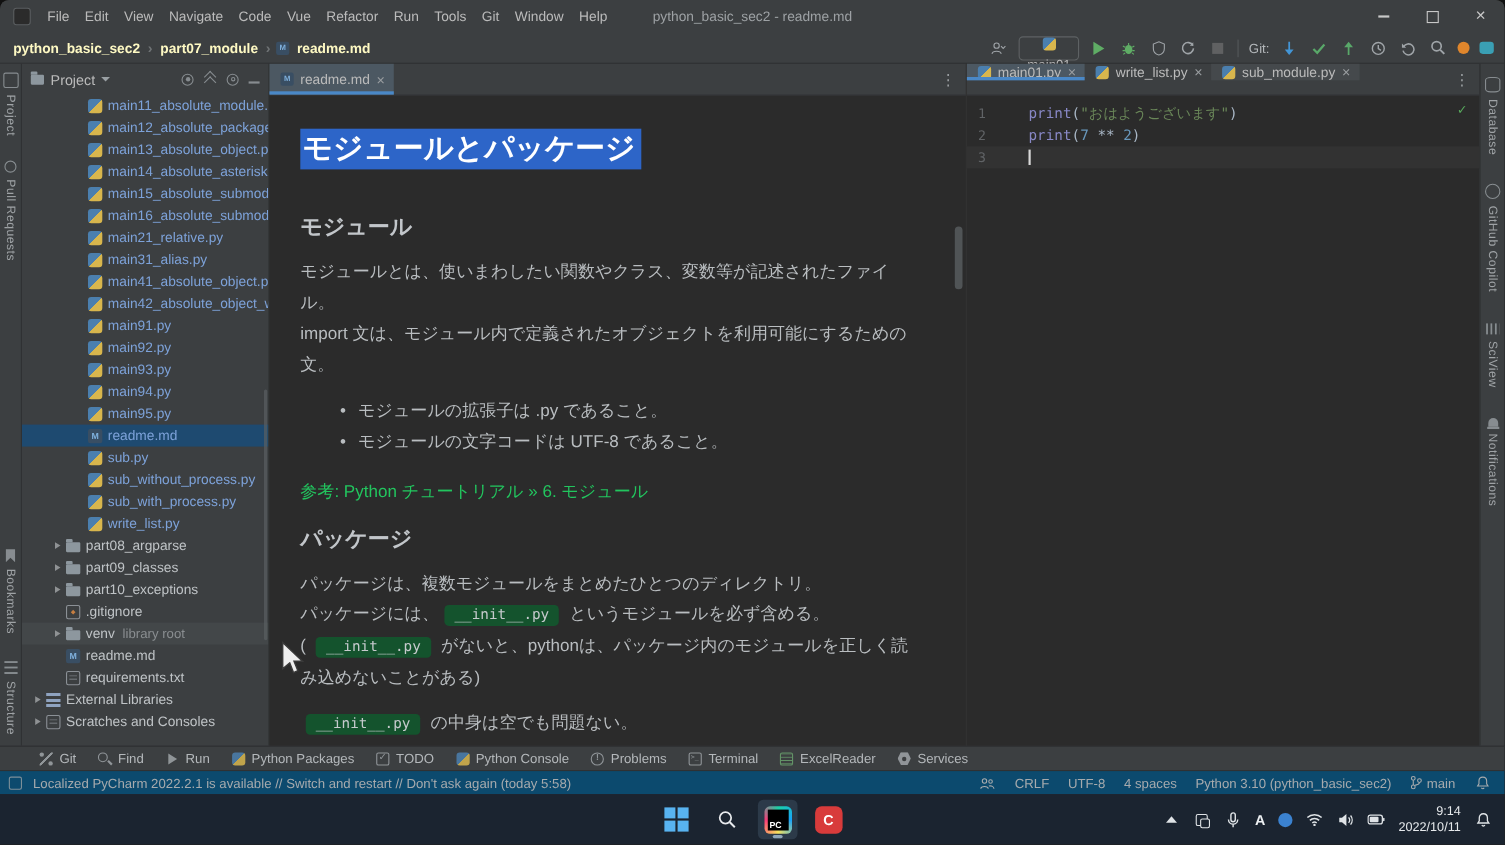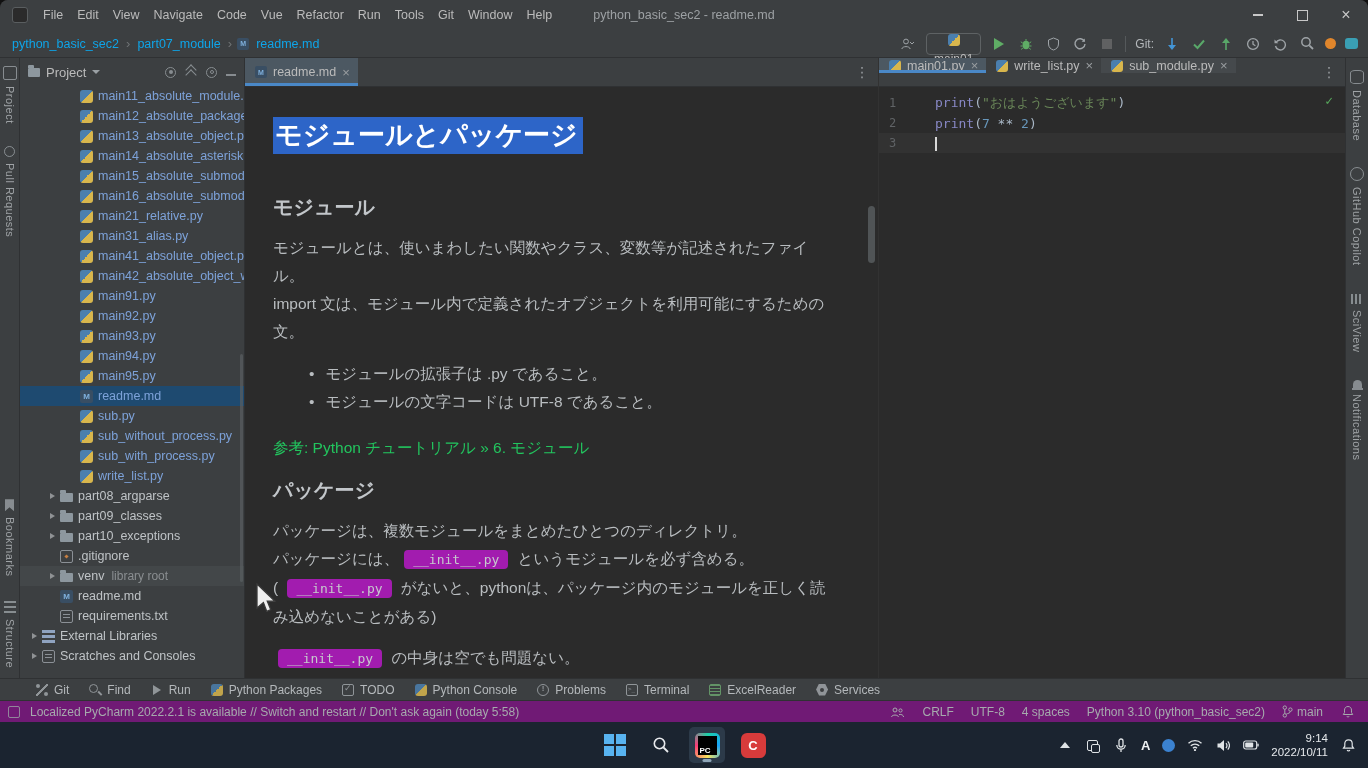--- a/index.html
+++ b/index.html
@@ -11,21 +11,21 @@
   .menus{display:flex;align-items:center;}
   .menu-item{padding:0 7px;font-size:12.5px;color:#bbbbbb;line-height:30px;cursor:default;}
   .tb-title{position:absolute;left:50%;transform:translateX(-50%);font-size:12.5px;color:#9da1a4;white-space:nowrap;}
   .win-btns{margin-left:auto;display:flex;height:30px;}
   .wb{width:44px;height:30px;display:flex;align-items:center;justify-content:center;color:#c8c8c8;}
   .wb.min::before{content:"";width:10px;height:1.5px;background:#c8c8c8;}
   .wb.max::before{content:"";width:9px;height:9px;border:1.2px solid #c8c8c8;}
   .wb.close::before{content:"×";font-size:16px;line-height:1;}
   
   .navbar{position:absolute;top:30px;left:0;right:0;height:28px;background:#3c3f41;border-bottom:1px solid #2f3133;display:flex;align-items:center;padding:0 10px;box-sizing:border-box;}
-  .crumbs{display:flex;align-items:center;font-size:12.5px;color:#0ea5e9;}
+  .crumbs{display:flex;align-items:center;font-size:12.5px;color:#fef9c3;font-weight:bold;}
   .crumb-wrap{display:flex;align-items:center;}
   .crumb{padding:0 2px;}
   .crumb-sep::before{content:"›";color:#6f7375;padding:0 5px;font-size:13px;}
   .crumb-wrap:last-child .crumb-sep{display:none;}
   .crumb-ico{display:none;}
   .crumb-ico.ci-md{display:inline-block;width:12px;height:12px;background:#394e63;border-radius:2px;margin-right:5px;position:relative;}
   .crumb-ico.ci-md::after{content:"M";position:absolute;inset:0;display:flex;align-items:center;justify-content:center;font-size:7px;font-weight:bold;color:#7fb0dd;}
   .nav-right{margin-left:auto;display:flex;align-items:center;gap:9px;}
   .nico{display:flex;align-items:center;justify-content:center;width:18px;height:18px;flex:none;}
   .run-combo{display:flex;align-items:center;gap:6px;border:1px solid #5e6264;border-radius:4px;height:20px;padding:0 7px;font-size:12px;color:#bbb;flex-direction:column;}
@@ -111,21 +111,21 @@
   .md-scroll{flex:1;position:relative;overflow:hidden;}
   .md-body{padding:28px 40px 0 28px;color:#b9bdc0;font-size:15.5px;line-height:28px;}
   .md-title{font-size:27px;font-weight:bold;line-height:36px;margin:2px 0 42px;}
   .md-title .selhl{background:#2d65c8;color:#fff;padding:3px 5px 4px 2px;}
   .md-h2{font-size:20px;font-weight:bold;color:#c2c6ca;line-height:24px;margin:0 0 15px;}
   .md-p{margin:0;}
   .md-sp14{margin-bottom:14px;}
   .md-ul{margin:0 0 18px;padding-left:36px;list-style:none;}
   .md-ul li::before{content:"•";margin-right:11px;}
   .md-link{color:#22c55e;margin-bottom:16px;cursor:pointer;}
-  .chip{font-family:"DejaVu Sans Mono","Liberation Mono",monospace;font-size:13px;background:#a21caf;border-radius:4px;padding:2px 9px;color:#c6cacd;margin:0 5px;}
+  .chip{font-family:"DejaVu Sans Mono","Liberation Mono",monospace;font-size:13px;background:#14532d;border-radius:4px;padding:2px 9px;color:#c6cacd;margin:0 5px;}
   .md-p6{margin-top:13px;}
   .md-scrollbar{position:absolute;right:3px;top:119px;width:7px;height:57px;background:#5a5f62;border-radius:4px;opacity:.8;}
   
   .code-area{flex:1;position:relative;font-family:"DejaVu Sans Mono","Liberation Mono",monospace;font-size:13px;padding-top:6px;}
   .code-line{display:flex;height:20px;align-items:center;}
   .code-line.active{background:#323232;}
   .ln{width:46px;flex:none;color:#606366;padding-left:10px;font-size:12px;box-sizing:border-box;}
   .lc{padding-left:10px;white-space:pre;}
   .tk-builtin{color:#8888c6;} .tk-plain{color:#a9b7c6;} .tk-string{color:#6a8759;} .tk-number{color:#6897bb;}
   .caret-i{display:inline-block;width:1.5px;height:14px;background:#d8d8d8;vertical-align:middle;}
@@ -144,21 +144,21 @@
   .bi-todo{border:1.5px solid #9fa4a8;border-radius:2px;box-sizing:border-box;}
   .bi-todo::after{content:"✓";position:absolute;inset:-2px 0 0 1px;font-size:9px;color:#9fa4a8;}
   .bi-problems{border:1.5px solid #9fa4a8;border-radius:50%;box-sizing:border-box;}
   .bi-problems::after{content:"!";position:absolute;inset:-1px 0 0 3.5px;font-size:8px;color:#9fa4a8;font-weight:bold;}
   .bi-terminal{border:1.5px solid #9fa4a8;border-radius:2px;box-sizing:border-box;}
   .bi-terminal::after{content:">_";position:absolute;left:1px;top:0px;font-size:6px;color:#9fa4a8;font-family:"DejaVu Sans Mono",monospace;}
   .bi-excel{border:1.5px solid #6aa26e;border-radius:2px;box-sizing:border-box;background:linear-gradient(#6aa26e 1px,transparent 1px) 0 3px/100% 3px;}
   .bi-services{background:#9fa4a8;clip-path:polygon(25% 0,75% 0,100% 50%,75% 100%,25% 100%,0 50%);}
   .bi-services::after{content:"";position:absolute;inset:4px;background:#3c3f41;border-radius:50%;}
   
-  .statusbar{position:absolute;top:700px;left:0;right:0;height:22px;background:#701a75;border-top:1px solid #2f3133;display:flex;align-items:center;padding:0 12px 0 6px;box-sizing:border-box;font-size:12px;color:#a6aaad;}
+  .statusbar{position:absolute;top:700px;left:0;right:0;height:22px;background:#0c4a6e;border-top:1px solid #2f3133;display:flex;align-items:center;padding:0 12px 0 6px;box-sizing:border-box;font-size:12px;color:#a6aaad;}
   .sb-toggle{width:12px;height:12px;border:1.5px solid #9aa0a4;border-radius:2px;margin:0 10px 0 2px;opacity:.8;box-sizing:border-box;}
   .sb-toggle::after{content:"";position:absolute;}
   .sb-right{margin-left:auto;display:flex;align-items:center;gap:17px;}
   .sb-seg{cursor:default;}
   .sb-branch-wrap{display:flex;align-items:center;gap:4px;}
   
   .taskbar{position:absolute;top:722px;left:0;right:0;height:46px;background:#1b2430;display:flex;align-items:center;}
   .tb-center{position:absolute;left:50%;transform:translateX(-50%);display:flex;gap:10px;align-items:center;}
   .tb-app{width:36px;height:36px;display:flex;align-items:center;justify-content:center;border-radius:5px;position:relative;}
   .tb-app.active{background:#2c3razz;}

